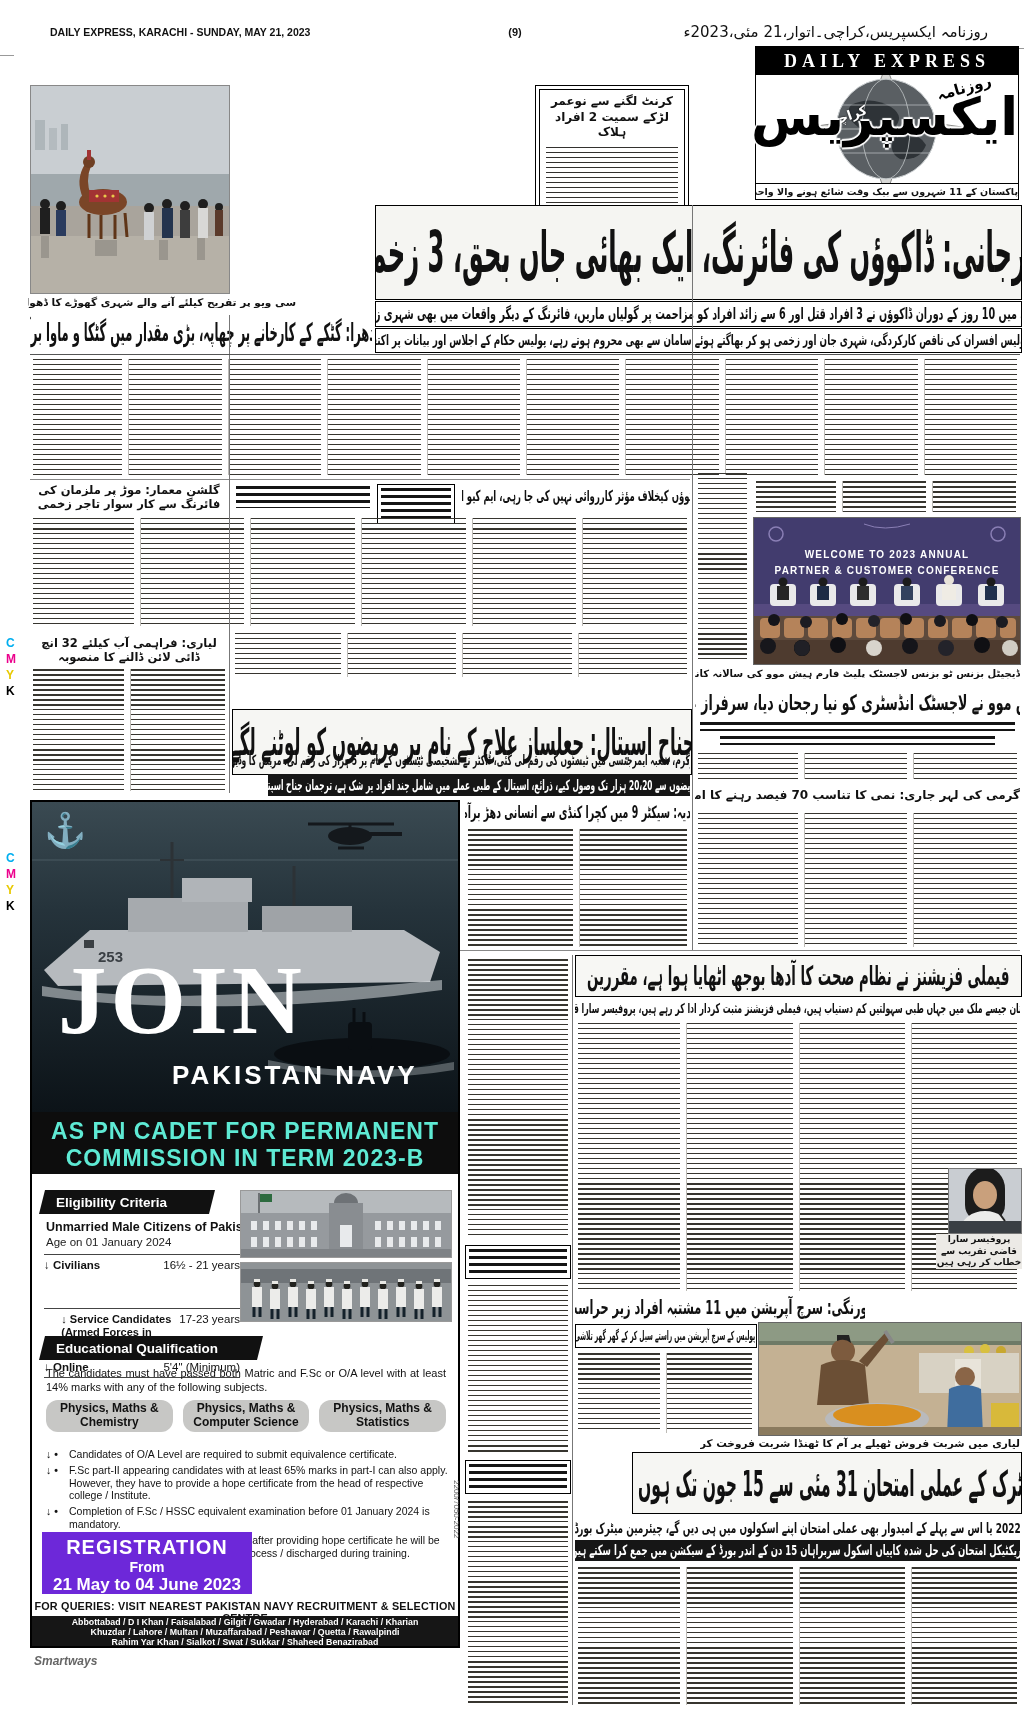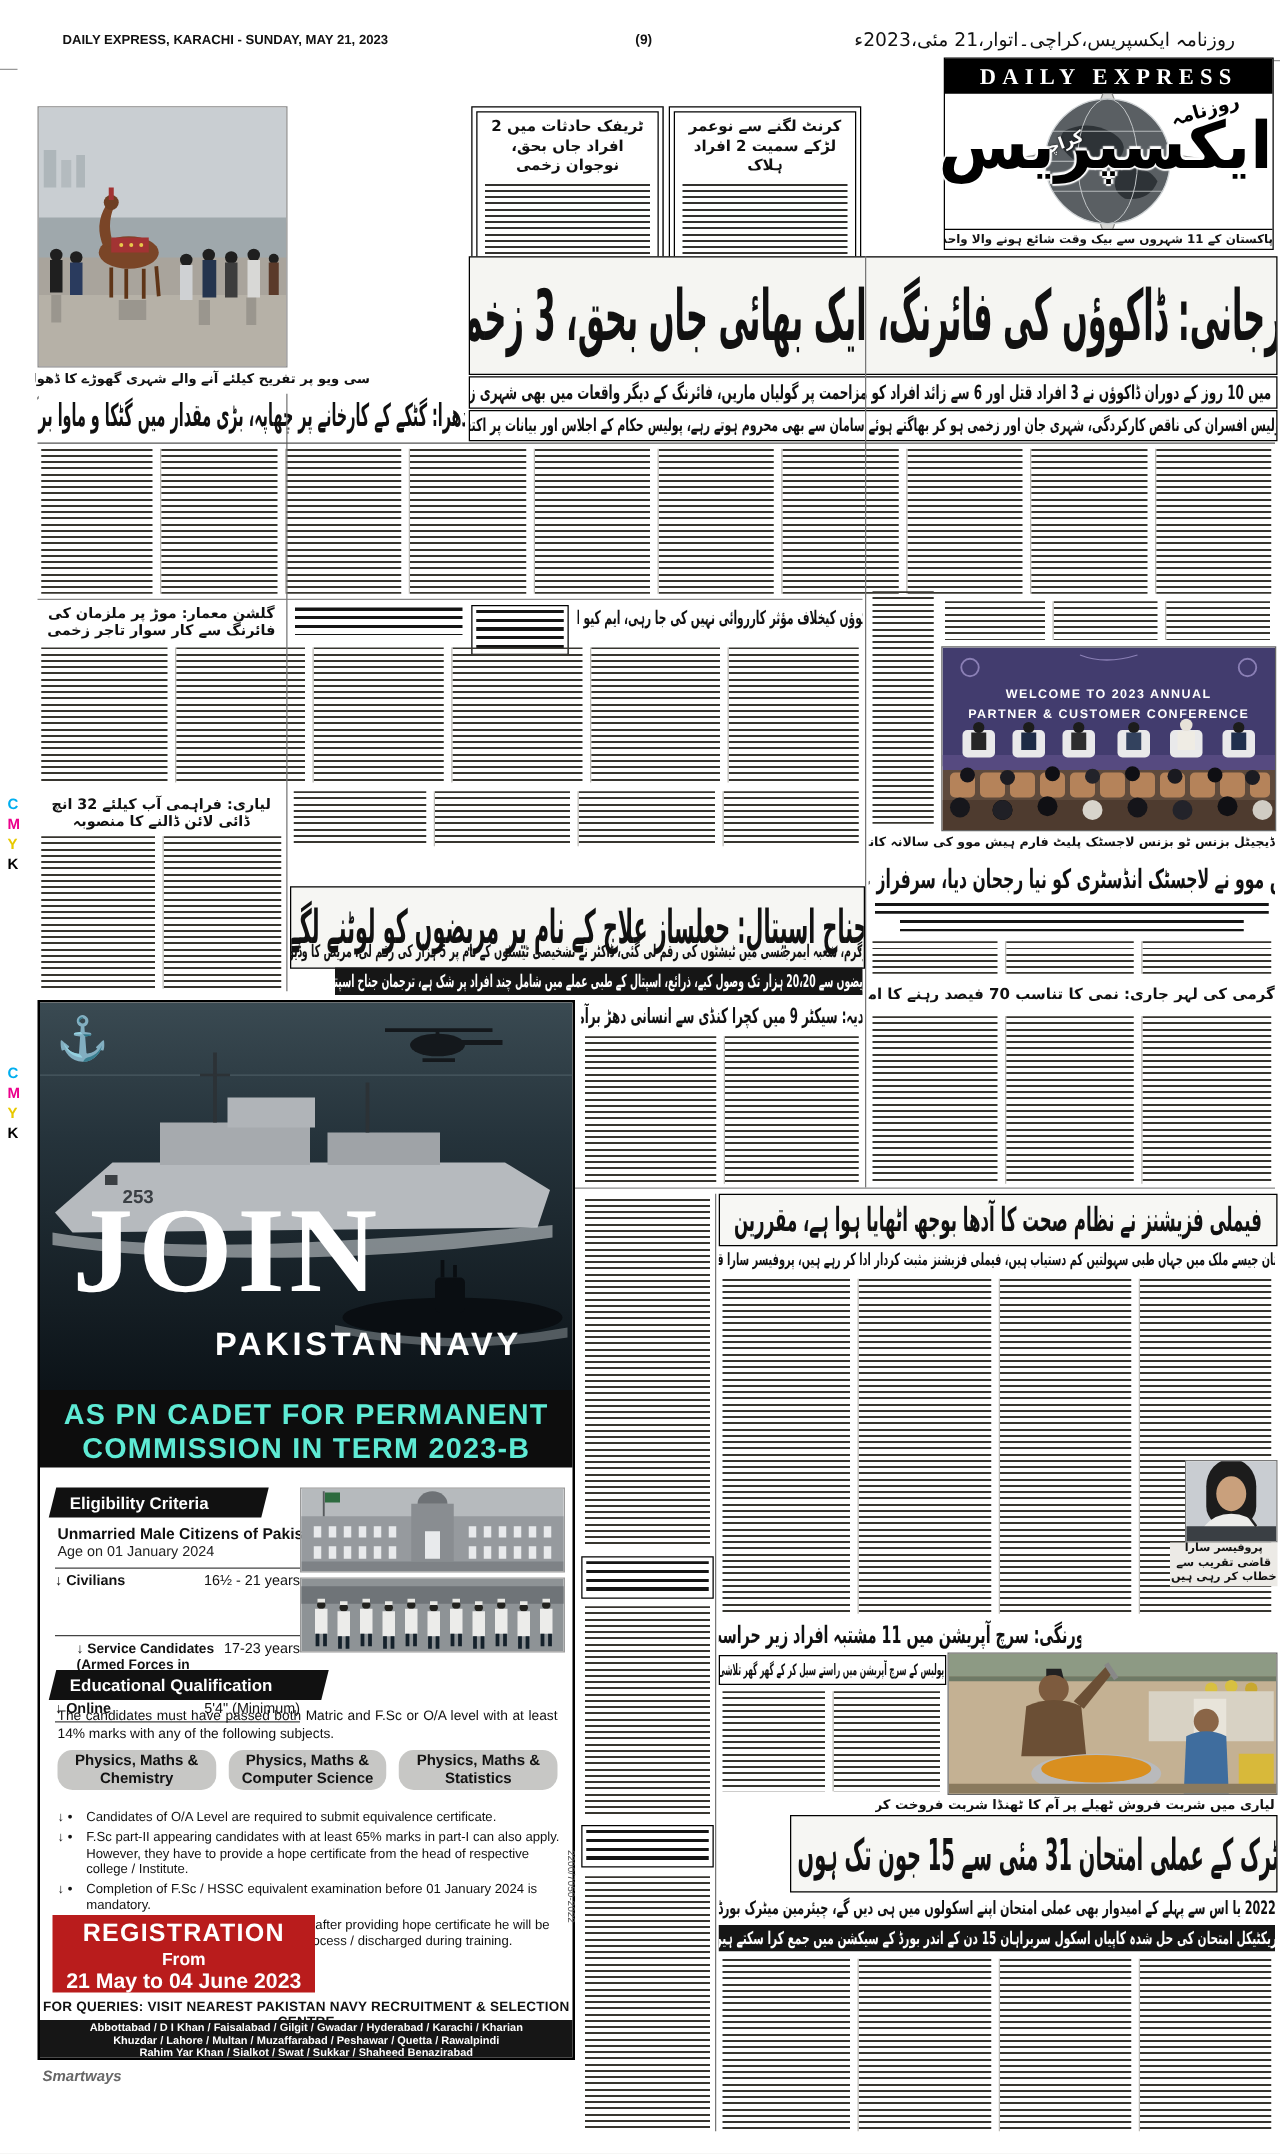--- a/index.html
+++ b/index.html
@@ -105,25 +105,20 @@
     </g>
     <g opacity="0.18" fill="#222">
       <rect x="10" y="150" width="8" height="22"></rect>
         <rect x="128" y="154" width="9" height="20"></rect>
         <rect x="166" y="152" width="8" height="22"></rect>
         <rect x="64" y="154" width="22" height="16"></rect>
     </g>
   </svg>
   <div class="abs ur cap nowrap" style="left:28px;top:296px;width:268px;font-size:10.5px;text-align:right;">سی ویو پر تفریح کیلئے آنے والے شہری گھوڑے کا ڈھول کی تھاپ پر رقص دیکھ رہے ہیں</div>
 
-  <div class="abs dbl" style="left:377px;top:85px;width:154px;height:180px;padding:8px;box-sizing:border-box;">
-    <div class="ur b ctr" style="font-size:12px;line-height:1.3;">ٹریفک حادثات میں 2 افراد جاں بحق، نوجوان زخمی</div>
-    <div class="sim" style="height:104px;margin:6px 2px 4px 2px;"></div>
-    <div class="ur" style="font-size:9.5px;text-align:left;">(باقی صفحہ 4۔ نمبر 2)</div>
-  </div>
   <div class="abs dbl" style="left:535px;top:85px;width:154px;height:180px;padding:8px;box-sizing:border-box;">
     <div class="ur b ctr" style="font-size:12px;line-height:1.3;">کرنٹ لگنے سے نوعمر لڑکے سمیت 2 افراد ہلاک</div>
     <div class="sim" style="height:104px;margin:6px 2px 4px 2px;"></div>
     <div class="ur" style="font-size:9.5px;text-align:left;">(باقی صفحہ 4۔ نمبر 1)</div>
   </div>
 
   <div class="abs callig" style="left:375px;top:205px;width:645px;height:93px;border:1.5px solid #000;background:#f5f5f2;">
     <span class="ur" style="font-size:25px;transform:scale(0.97,2.25);">سرجانی: ڈاکوؤں کی فائرنگ، ایک بھائی جاں بحق، 3 زخمی</span>
   </div>
   <div class="abs callig box" style="left:375px;top:301px;width:645px;height:24px;">
@@ -517,21 +512,21 @@
       <div class="bullet">
           <span class="m">↓ •</span>
           <span>Completion of F.Sc / HSSC equivalent examination before 01 January 2024 is mandatory.</span>
         </div>
       <div class="bullet">
           <span class="m">↓ •</span>
           <span>If a candidate fails to attain 60% marks after providing hope certificate he will be disqualified at any stage of selection process / discharged during training.</span>
         </div>
     </div>
 
-    <div class="abs" style="left:10px;top:730px;width:210px;height:62px;background:#b91c1c;color:#fff;text-align:center;">
+    <div class="abs" style="left:10px;top:730px;width:210px;height:62px;background:#6d28d9;color:#fff;text-align:center;">
       <div class="b" style="font-size:20px;margin-top:4px;letter-spacing:1px;">REGISTRATION</div>
       <div class="b" style="font-size:14px;">From</div>
       <div class="b" style="font-size:17px;">21 May to 04 June 2023</div>
     </div>
 
     <div class="abs b ctr" style="left:0;top:798px;width:426px;font-size:10.8px;letter-spacing:0.2px;">FOR QUERIES: VISIT NEAREST PAKISTAN NAVY RECRUITMENT &amp; SELECTION CENTRE</div>
     <div class="abs" style="left:0;top:814px;width:426px;height:30px;background:#161616;color:#fff;text-align:center;">
       <div class="b" style="font-size:8.8px;line-height:10px;margin-top:1px;">Abbottabad / D I Khan / Faisalabad / Gilgit / Gwadar / Hyderabad / Karachi / Kharian</div>
       <div class="b" style="font-size:8.8px;line-height:10px;">Khuzdar / Lahore / Multan / Muzaffarabad / Peshawar / Quetta / Rawalpindi</div>
       <div class="b" style="font-size:8.8px;line-height:10px;">Rahim Yar Khan / Sialkot / Swat / Sukkar / Shaheed Benazirabad</div>

